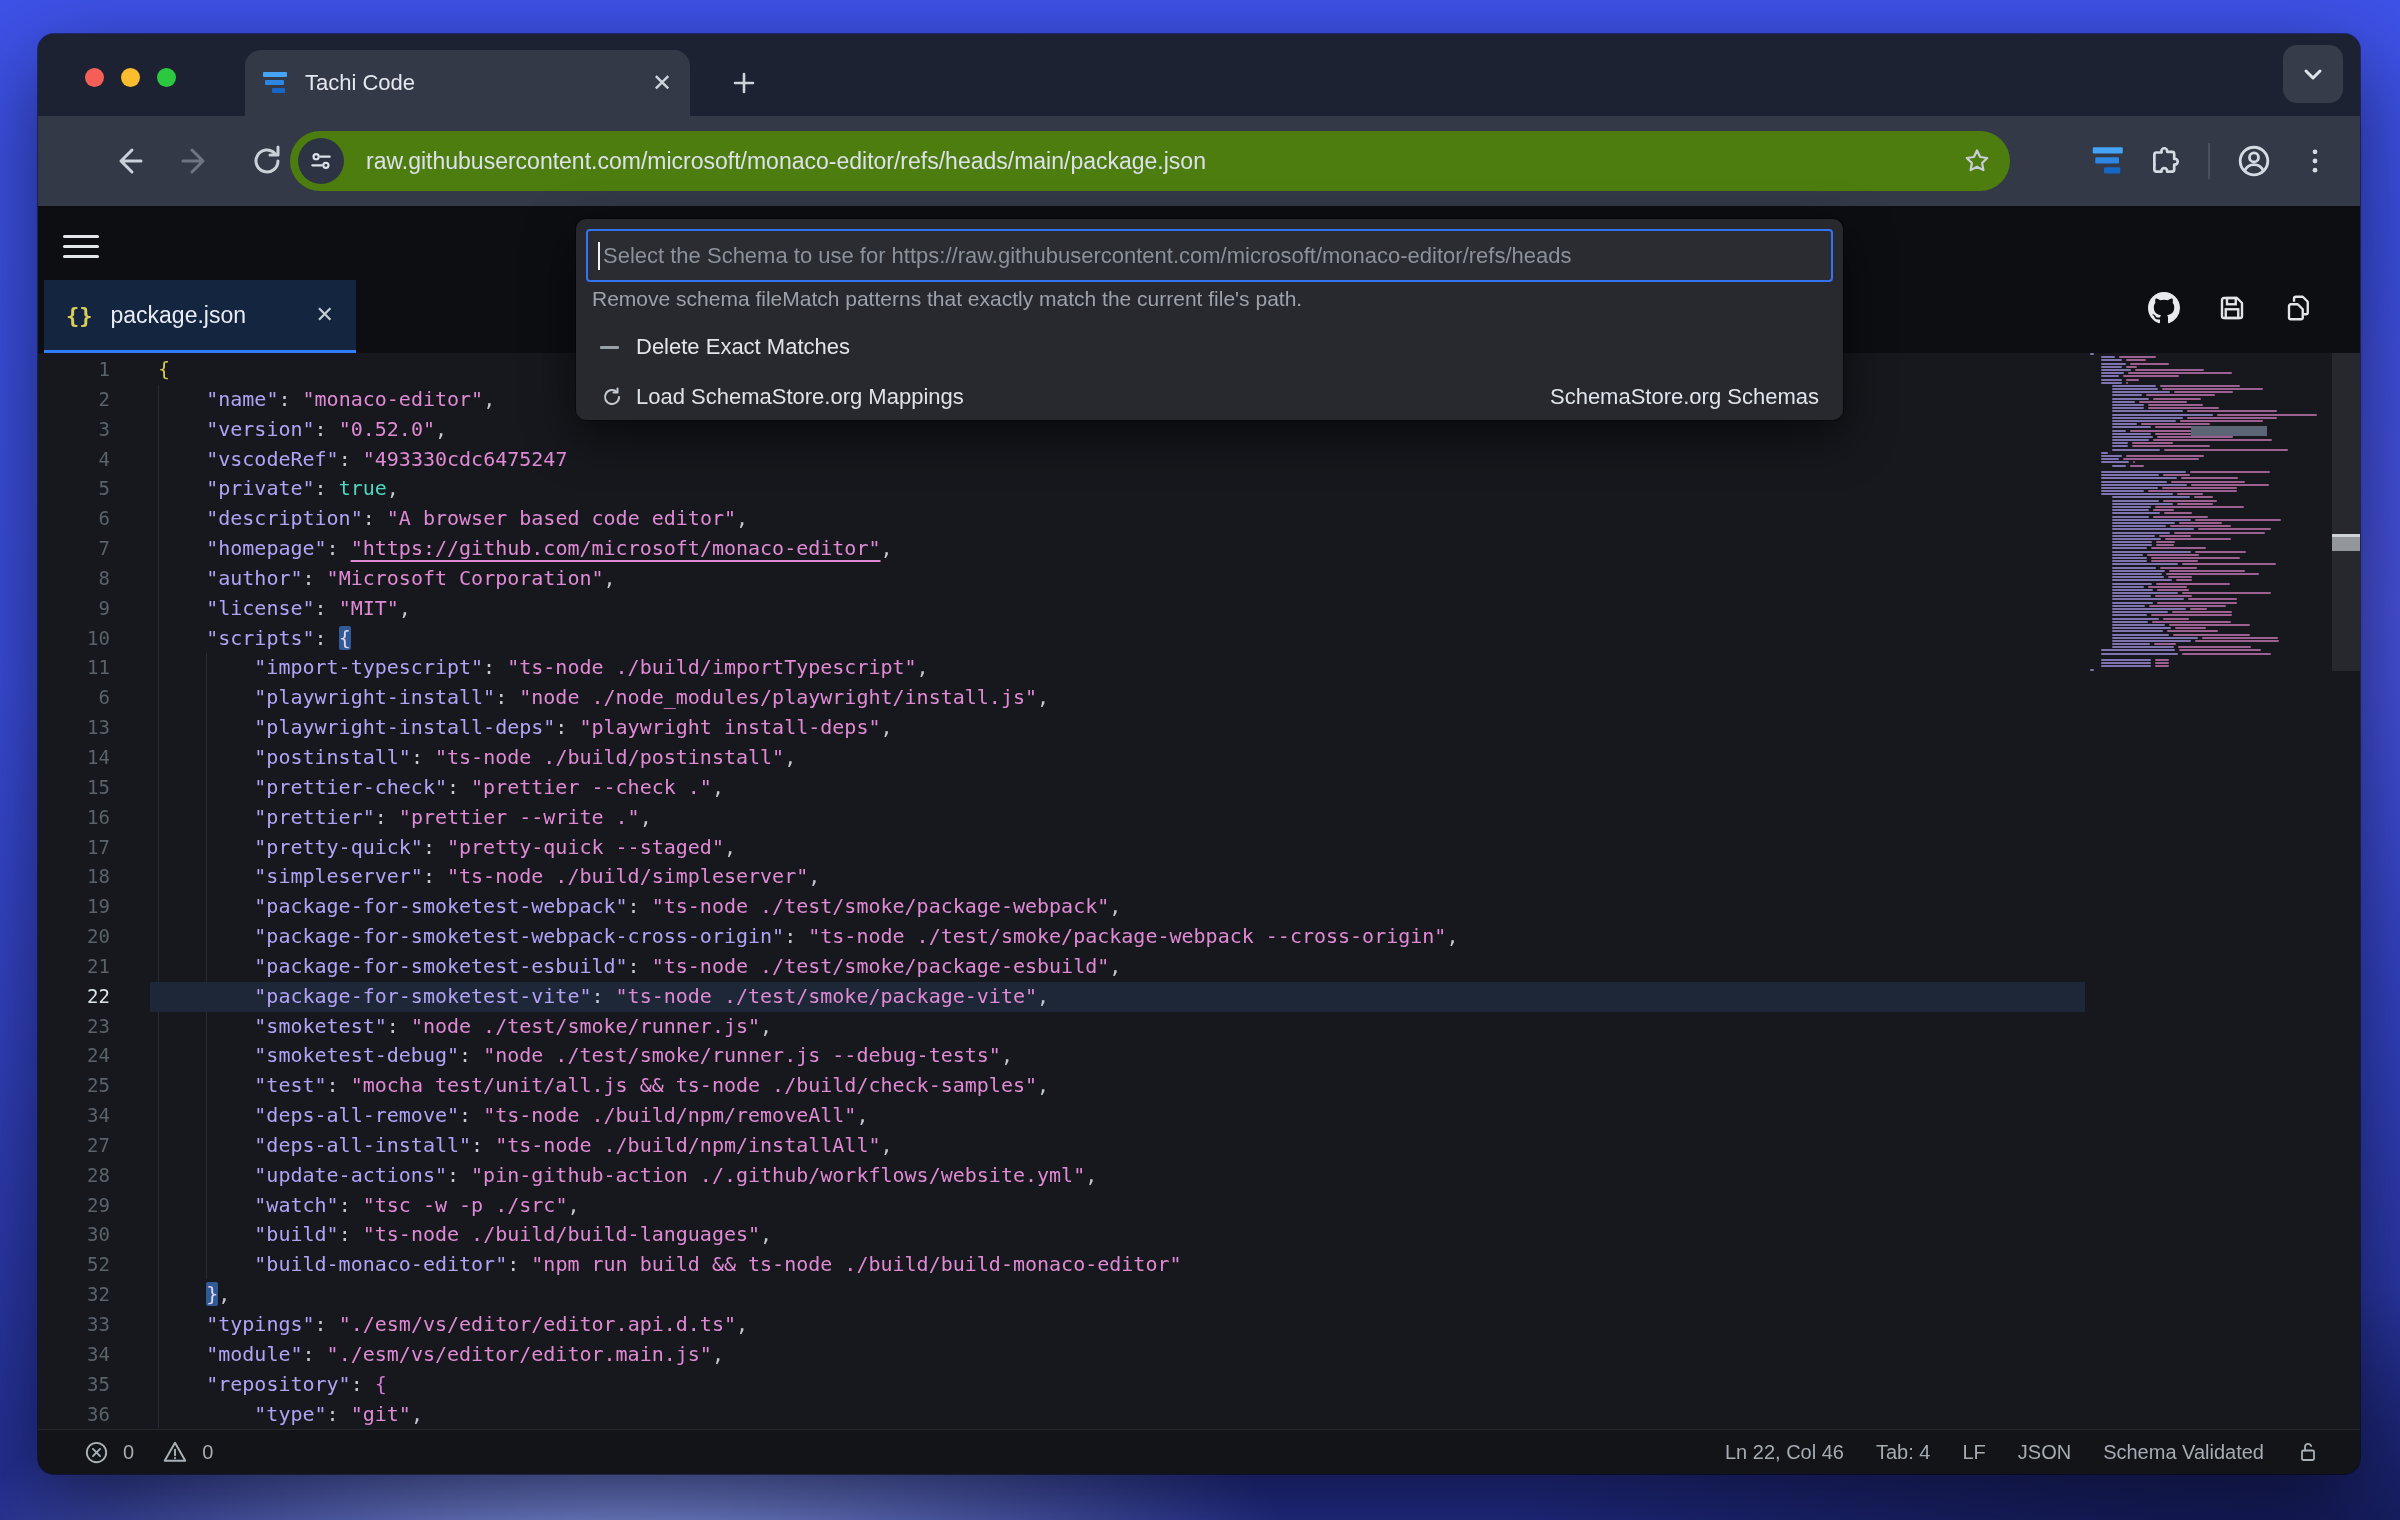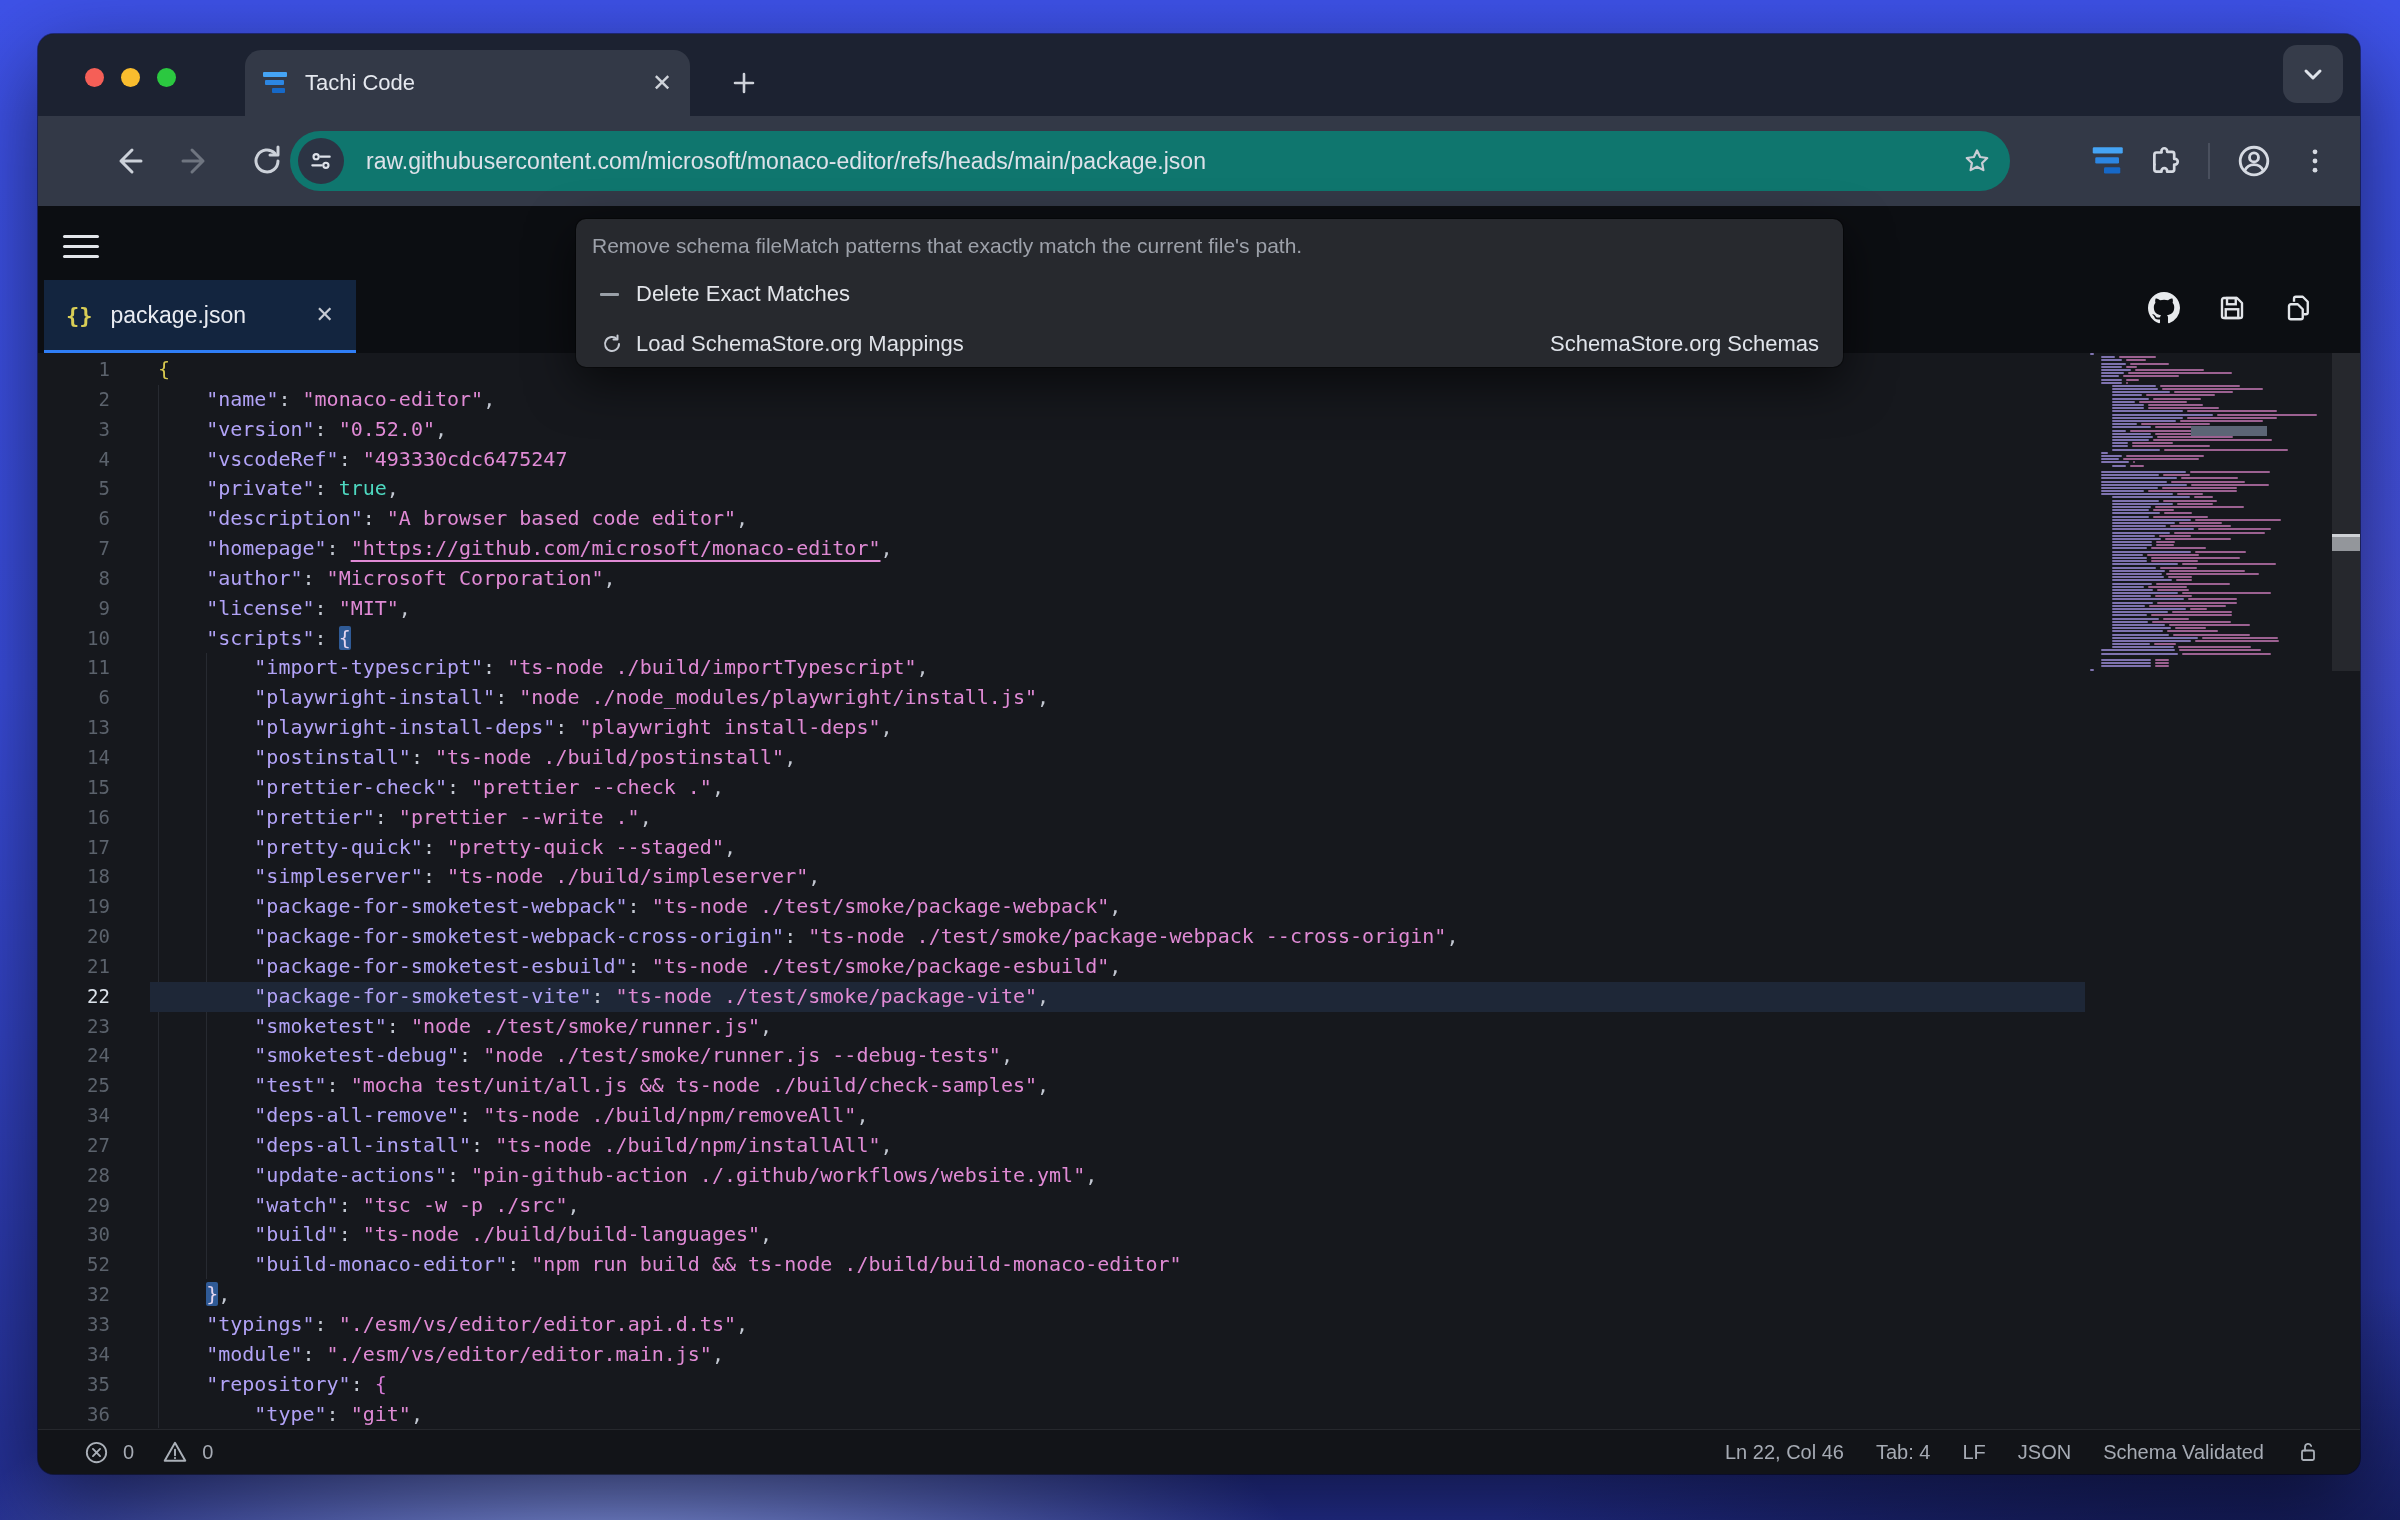--- a/index.html
+++ b/index.html
@@ -37,21 +37,21 @@
   .newtab { position:absolute; left:690px; top:33px; color:#ced2da; }
   .tabsearch {
     position:absolute; left:2245px; top:11px; width:60px; height:58px;
     background:#363c4a; border-radius:14px; display:flex; align-items:center; justify-content:center;
   }
   
   .toolbar { position:absolute; left:0; top:82px; width:100%; height:90px; background:#333947; }
   .navbtn { position:absolute; top:19px; width:46px; height:52px; display:flex; align-items:center; justify-content:center; }
   .urlbar {
     position:absolute; left:252px; top:15px; width:1720px; height:60px;
-    background:#0f766e; border-radius:30px; display:flex; align-items:center;
+    background:#4d7c0f; border-radius:30px; display:flex; align-items:center;
   }
   .siteinfo {
     margin-left:8px; width:46px; height:46px; border-radius:50%; background:#2c3444;
     display:flex; align-items:center; justify-content:center; flex:0 0 auto;
   }
   .url-text { color:#dde1e9; font-size:23px; margin-left:22px; white-space:nowrap; overflow:hidden; flex:1; }
   .bookmark { margin-right:18px; flex:0 0 auto; display:flex; }
   .tb-right { position:absolute; right:28px; top:19px; height:52px; display:flex; align-items:center; gap:26px; }
   .tb-divider { width:2px; height:36px; background:#4a505e; }
   
@@ -535,20 +535,24 @@
       <span>JSON</span>
       <span>Schema Validated</span>
       <svg width="24" height="24" viewBox="0 0 24 24">
         <rect x="6" y="10.5" width="12" height="9.5" rx="1.5" fill="none" stroke="#aab0b8" stroke-width="1.8"></rect>
         <path d="M9 10.5V7a3.2 3.2 0 0 1 6.2-1" fill="none" stroke="#aab0b8" stroke-width="1.8" stroke-linecap="round"></path>
       </svg>
     </div>
   </div>
 
   <div class="palette">
+    <div class="pal-input">
+      <span class="caret"></span>
+      <span class="pal-placeholder">Select the Schema to use for https://raw.githubusercontent.com/microsoft/monaco-editor/refs/heads</span>
+    </div>
     <div class="pal-row pal-desc">
       <span>Remove schema fileMatch patterns that exactly match the current file's path.</span>
     </div>
     <div class="pal-row pal-del">
       <span class="ic">
           <span class="dash"></span>
         </span>
       <span>Delete Exact Matches</span>
     </div>
     <div class="pal-row pal-load">

